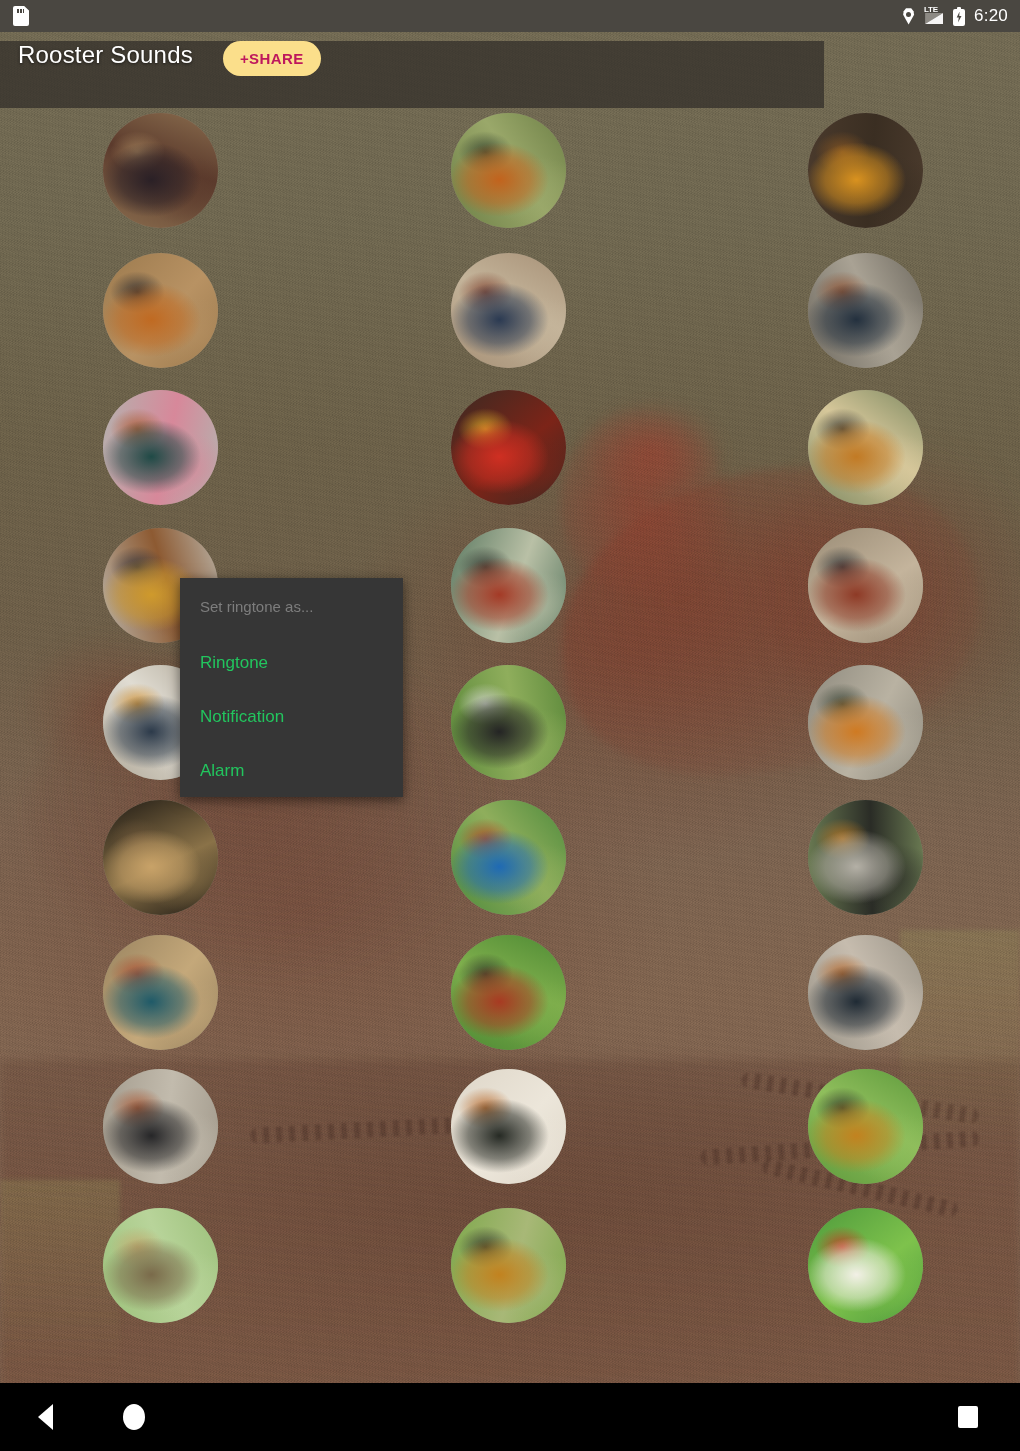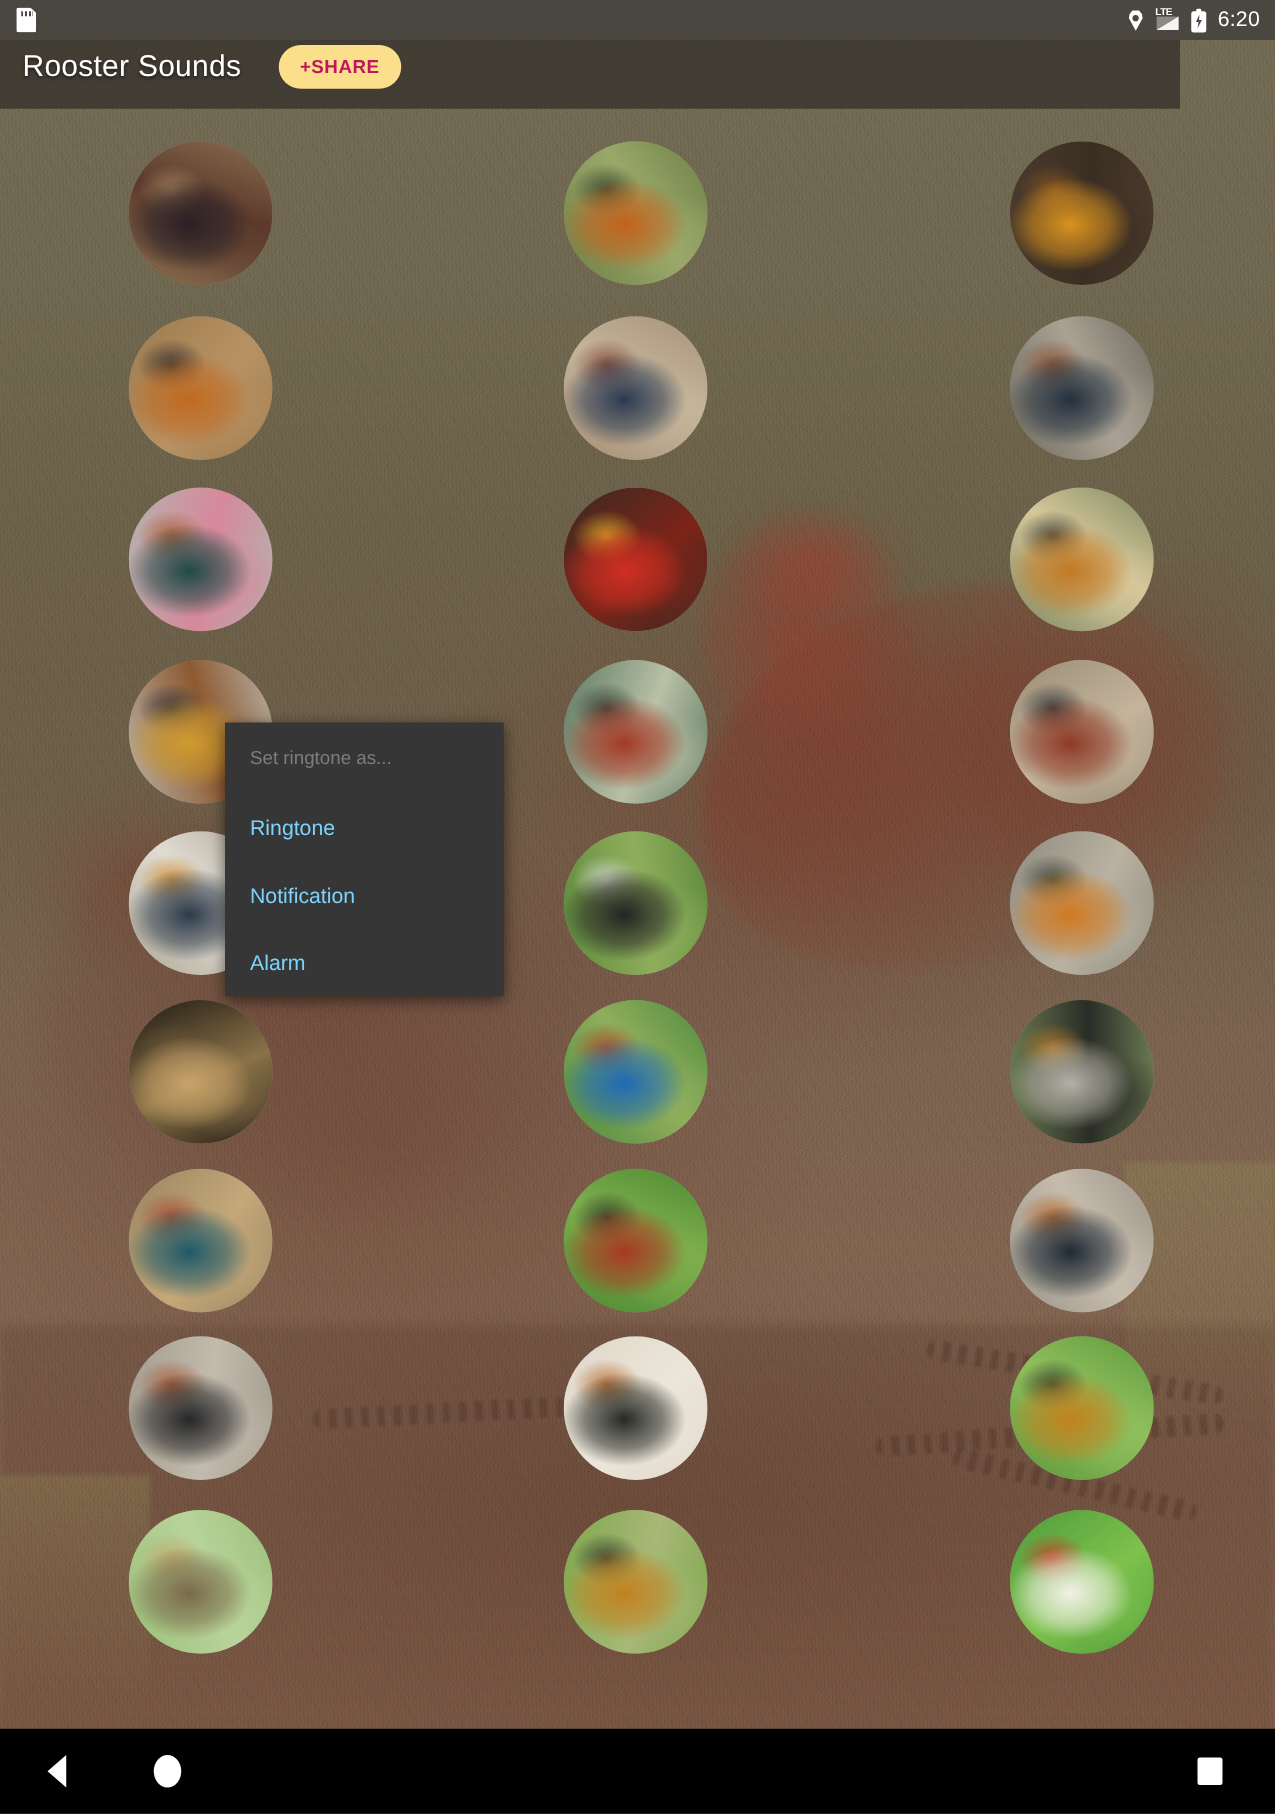--- a/index.html
+++ b/index.html
@@ -158,23 +158,23 @@
   }
   #battery-icon .bolt {
     position:absolute; left:3px; top:5px; width:6px; height:11px;
     background:#4a4741;
     clip-path:polygon(58% 0, 10% 55%, 45% 55%, 32% 100%, 90% 40%, 52% 40%);
   }
   #status-time { font-size:17px; letter-spacing:.2px; }
 
   
   #app-bar {
-    position:absolute; left:0; top:20px; width:944px; height:67px;
+    position:absolute; left:0; top:41px; width:824px; height:67px;
     background:rgba(48,45,40,.72);
-    display:flex; align-items:center;
+    display:flex; align-items:flex-start;
     z-index:25;
   }
   #app-title {
     margin-left:18px;
     color:#ffffff;
     font-size:24px;
     letter-spacing:.2px;
     text-shadow:0 1px 3px rgba(0,0,0,.6);
   }
   #share-button {
@@ -210,21 +210,21 @@
     background:#363636;
     box-shadow:0 3px 12px rgba(0,0,0,.55);
     z-index:40;
   }
   #menu-header {
     position:absolute; left:20px; top:20px;
     color:#7d7d7d; font-size:15px;
   }
   .menu-item {
     position:absolute; left:20px;
-    color:#7dd3fc; font-size:17px;
+    color:#22c55e; font-size:17px;
     cursor:pointer;
   }
   .menu-item:nth-of-type(1) { top:0; }
 
   
   #nav-bar {
     position:absolute; left:0; bottom:0; width:1020px; height:68px;
     background:#000;
     z-index:30;
   }

